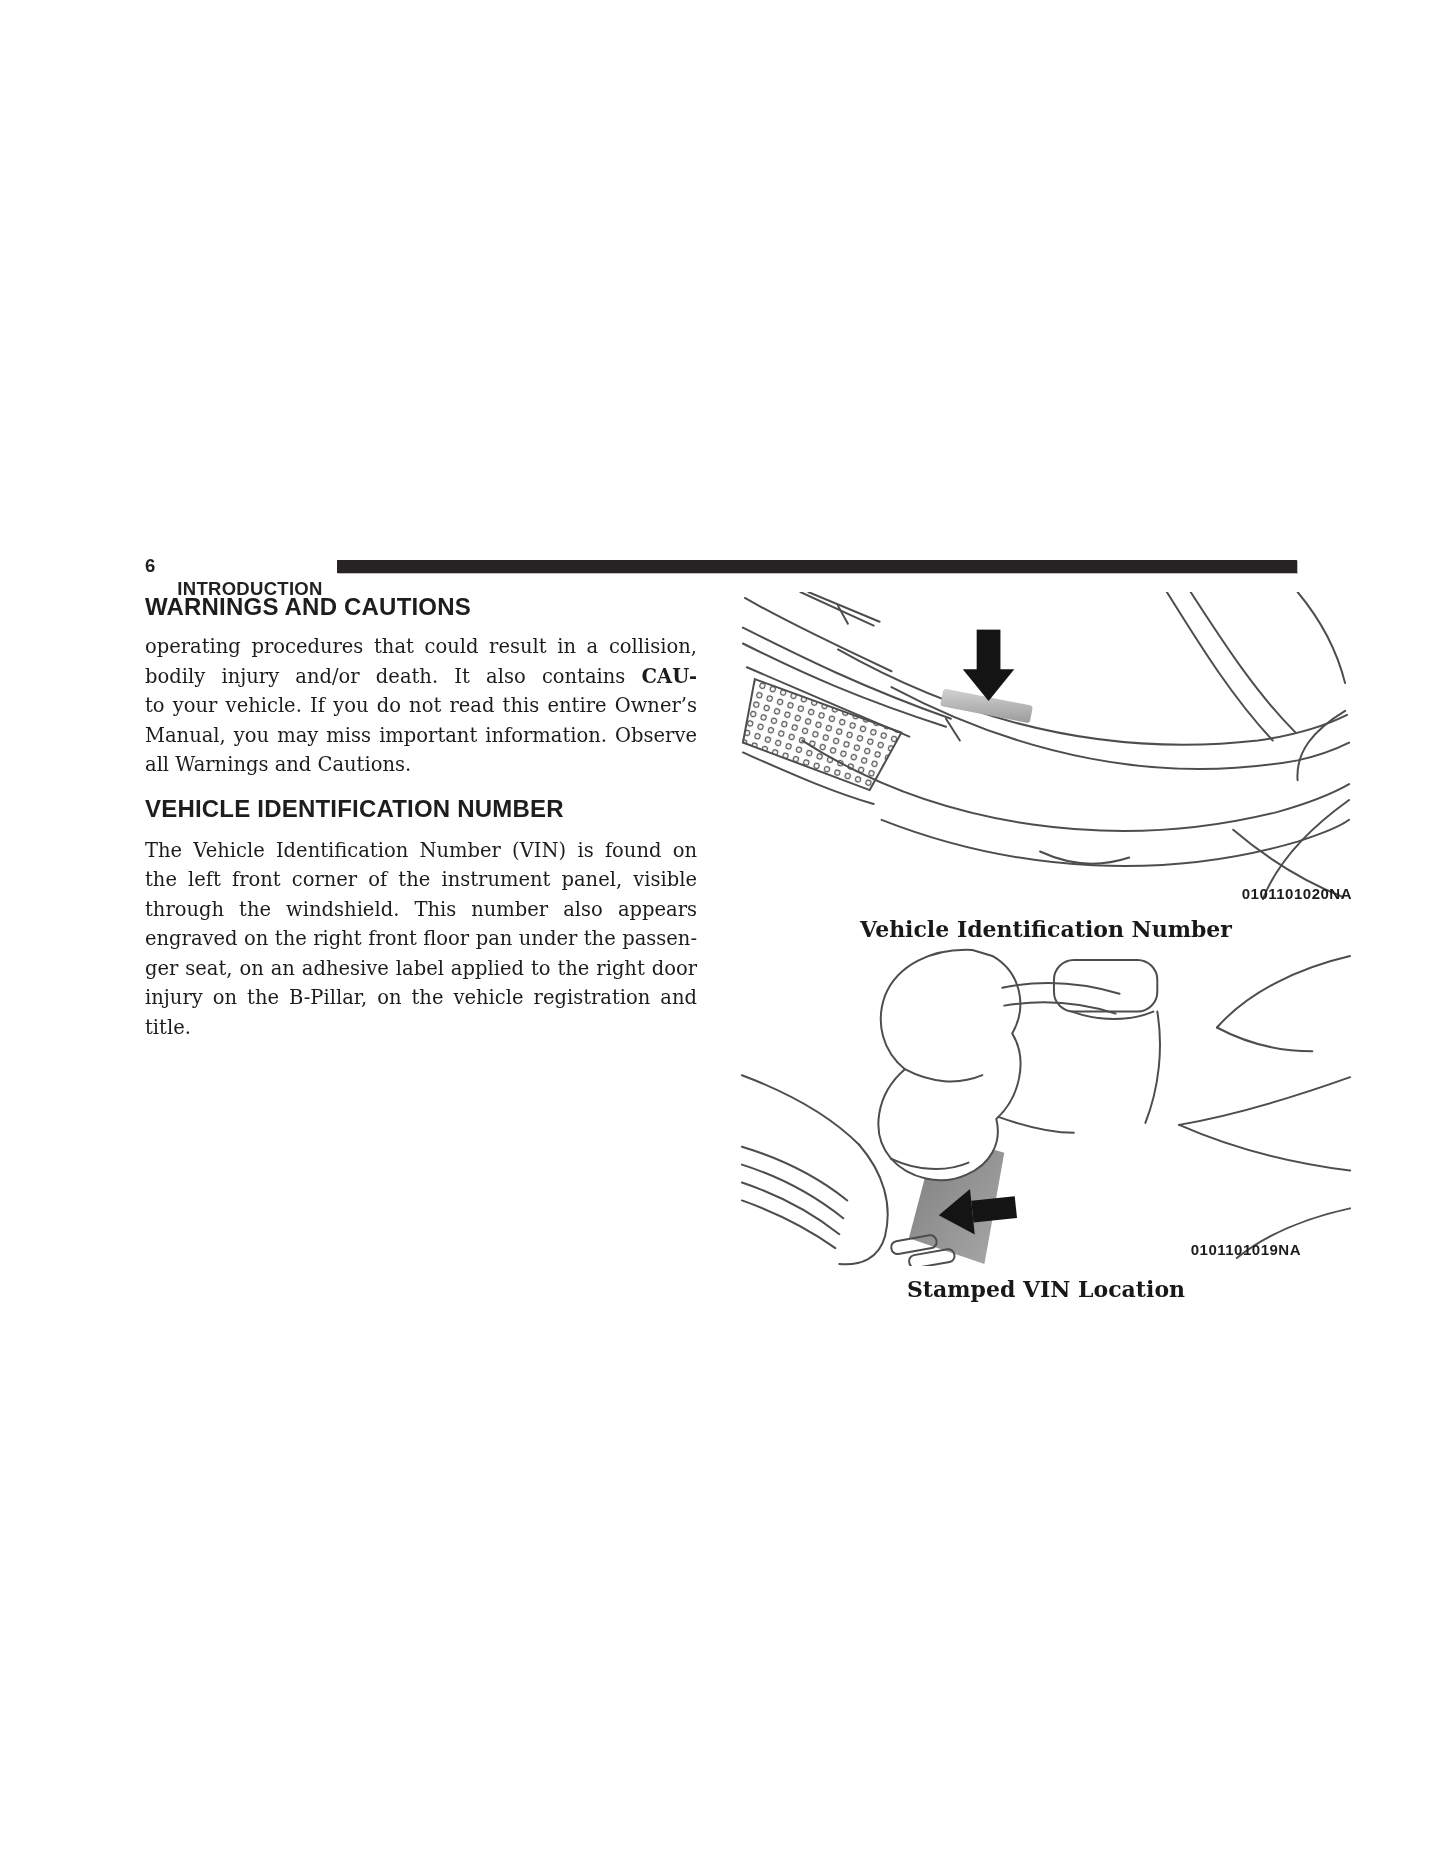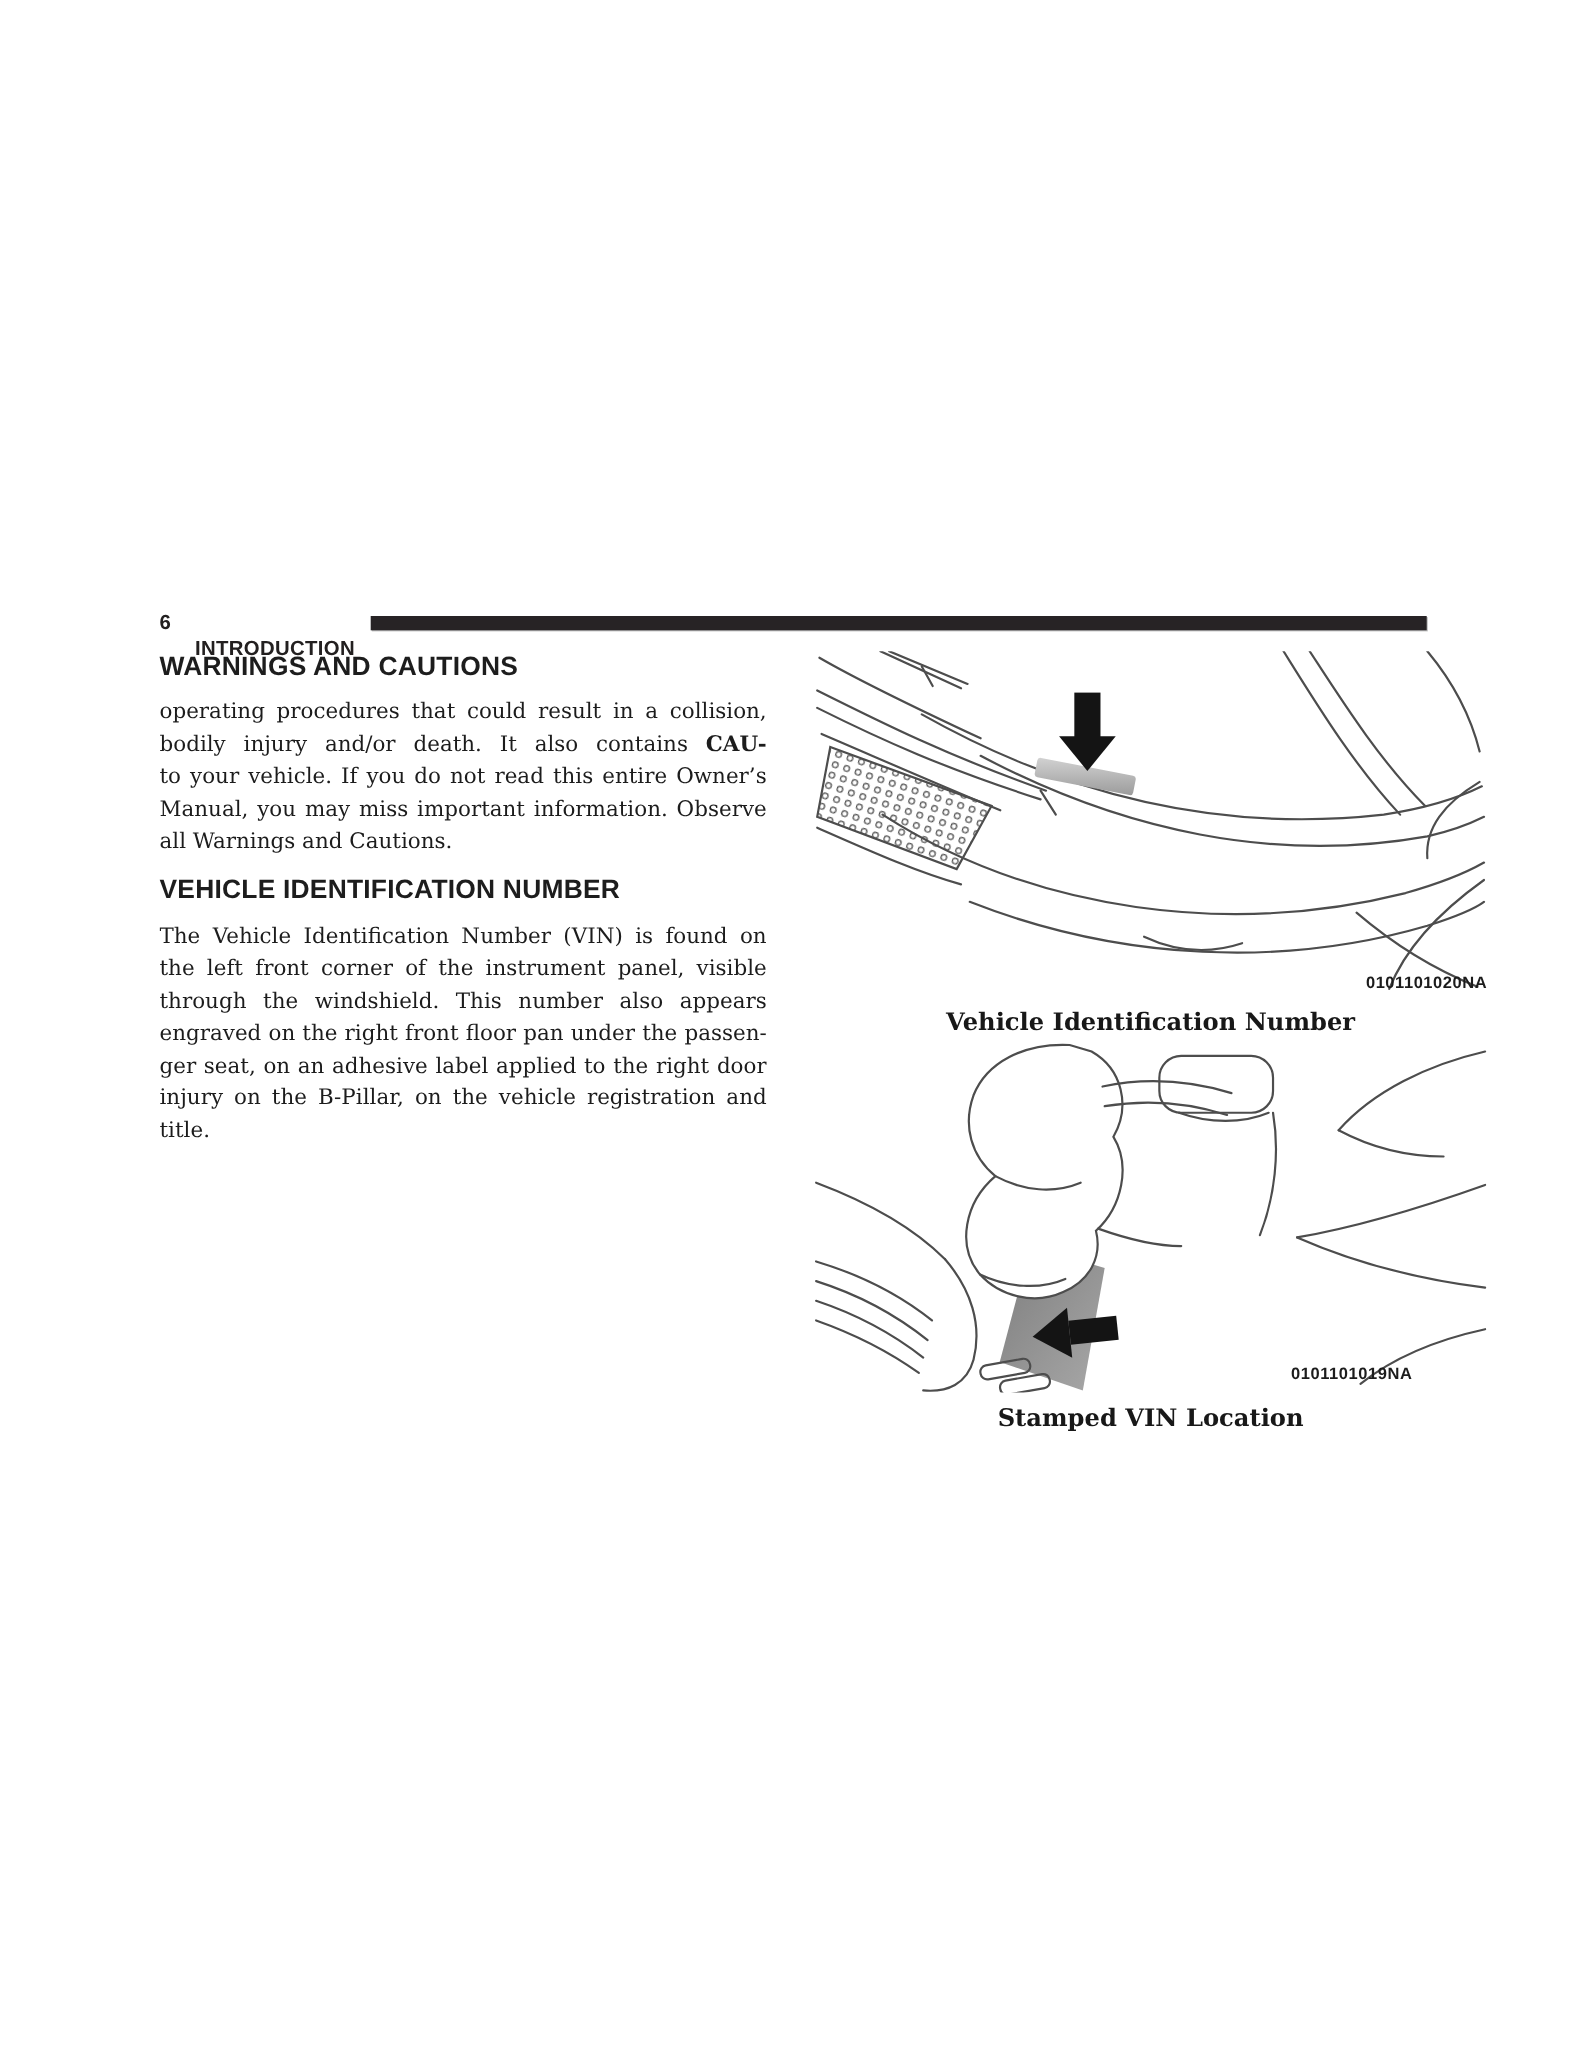--- a/index.html
+++ b/index.html
@@ -81,21 +81,21 @@
   .fig-code {
     position: absolute;
     right: 0;
     bottom: 2px;
     font-family: "Liberation Sans", sans-serif;
     font-weight: bold;
     font-size: 15px;
     letter-spacing: 0.5px;
     color: #1c1c1c;
   }
-  .fig2 .fig-code { right: 68px; bottom: 8px; }
+  .fig2 .fig-code { right: 51px; bottom: 8px; }
   .fig-caption {
     text-align: center;
     font-family: "DejaVu Serif", serif;
     font-weight: bold;
     font-size: 22px;
     line-height: 30px;
     color: #181818;
     margin: 10px 0 4px 0;
   }
   .fig-caption.second { margin: 8px 0 0 0; }

